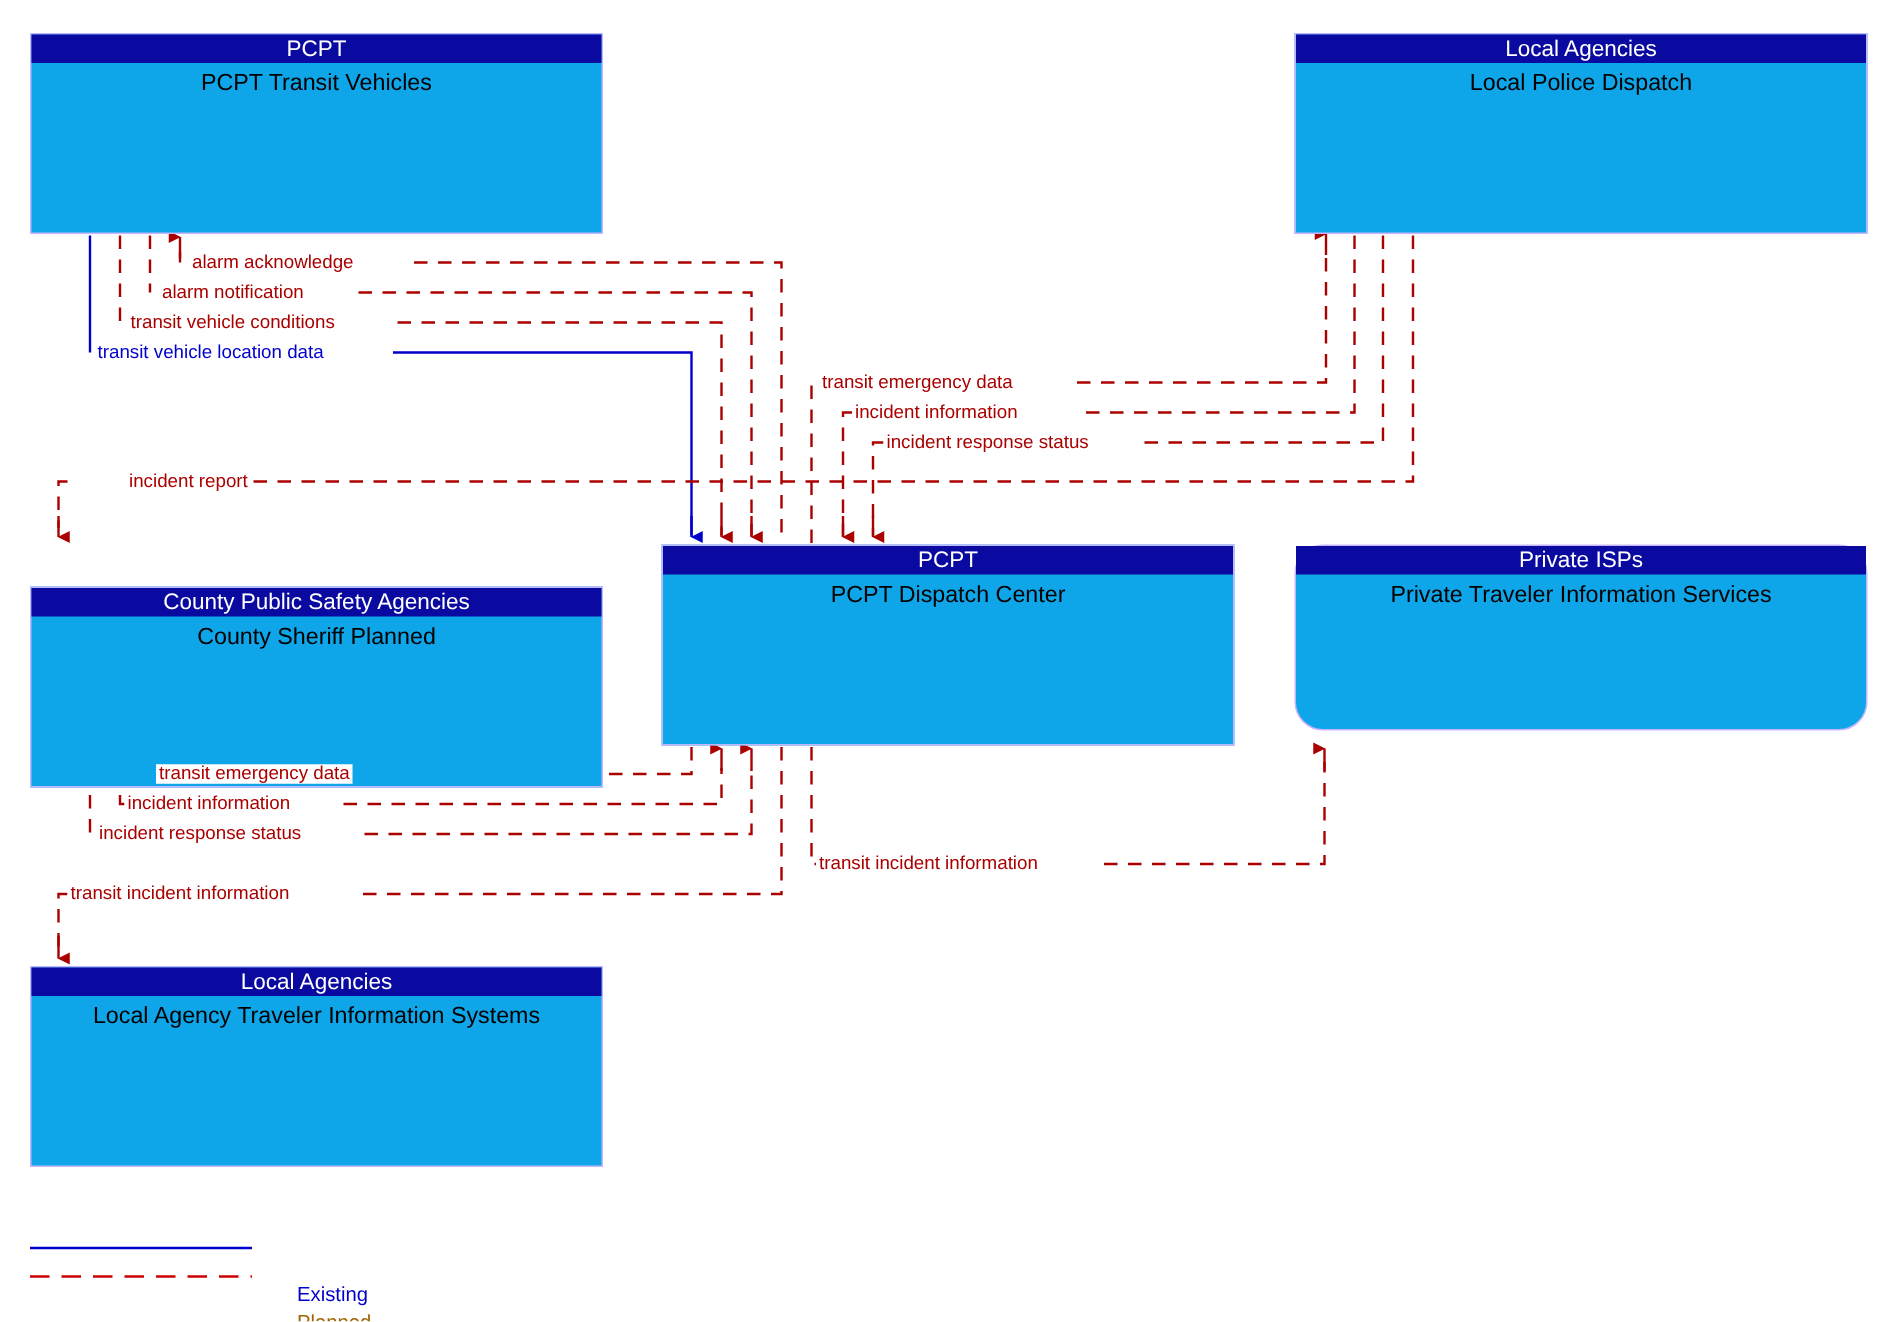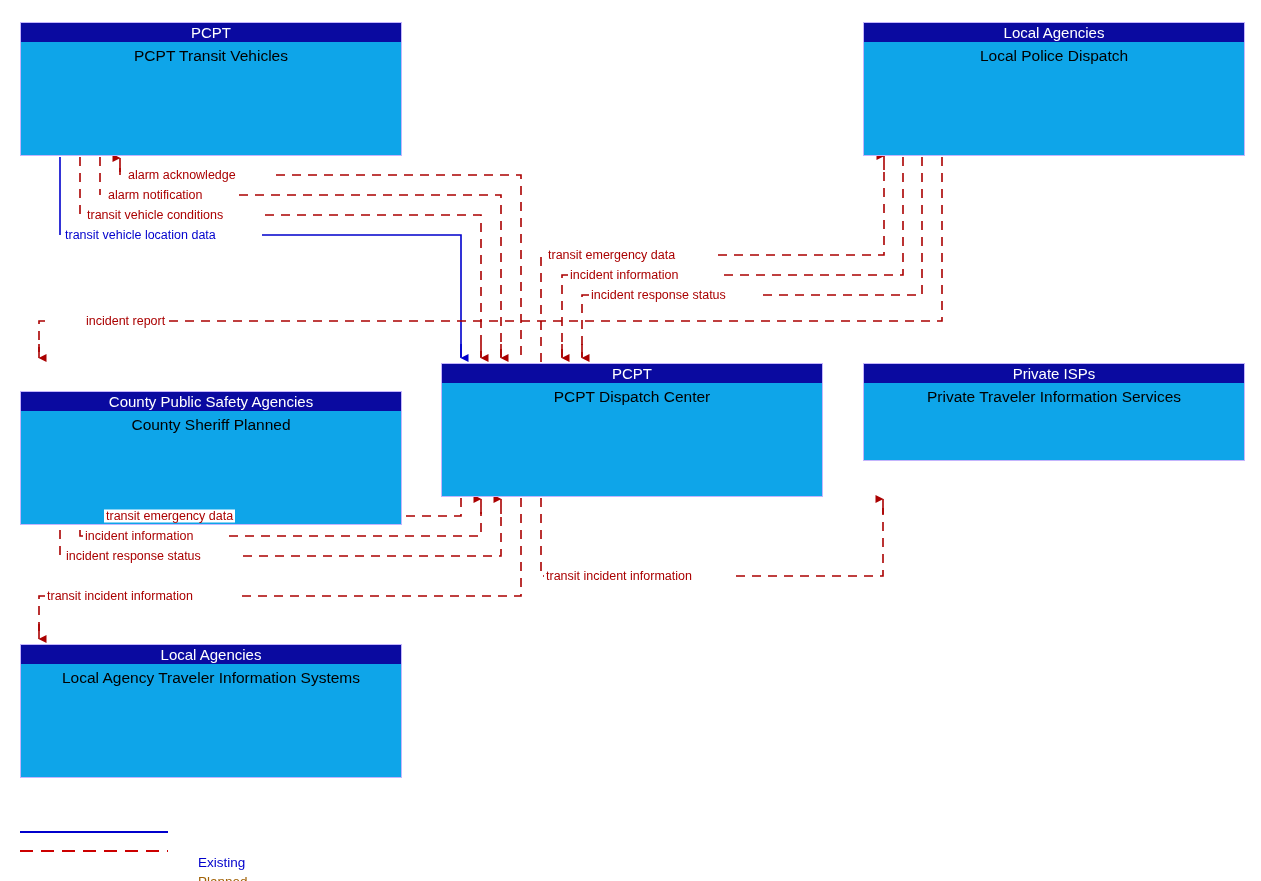--- a/index.html
+++ b/index.html
@@ -190,21 +190,21 @@
   <div class="node" style="left:20px; top:363px; width:382px; height:134px;margin-top:28px;">
     <div class="node-header">County Public Safety Agencies</div>
     <div class="node-title">County Sheriff Planned</div>
   </div>
 
   <div class="node" style="left:441px; top:363px; width:382px; height:134px;">
     <div class="node-header">PCPT</div>
     <div class="node-title">PCPT Dispatch Center</div>
   </div>
 
-  <div class="node" style="left:863px; top:363px; width:382px; height:98px;">
+  <div class="node" style="left:863px; top:363px; width:382px; height:124px;border-radius:19px;">
     <div class="node-header">Private ISPs</div>
     <div class="node-title">Private Traveler Information Services</div>
   </div>
 
   <div class="node" style="left:20px; top:644px; width:382px; height:134px;">
     <div class="node-header">Local Agencies</div>
     <div class="node-title">Local Agency Traveler Information Systems</div>
   </div>
 
   <div class="flow-label" style="left:126px; top:175px; transform:translateY(-50%);">alarm acknowledge</div>

